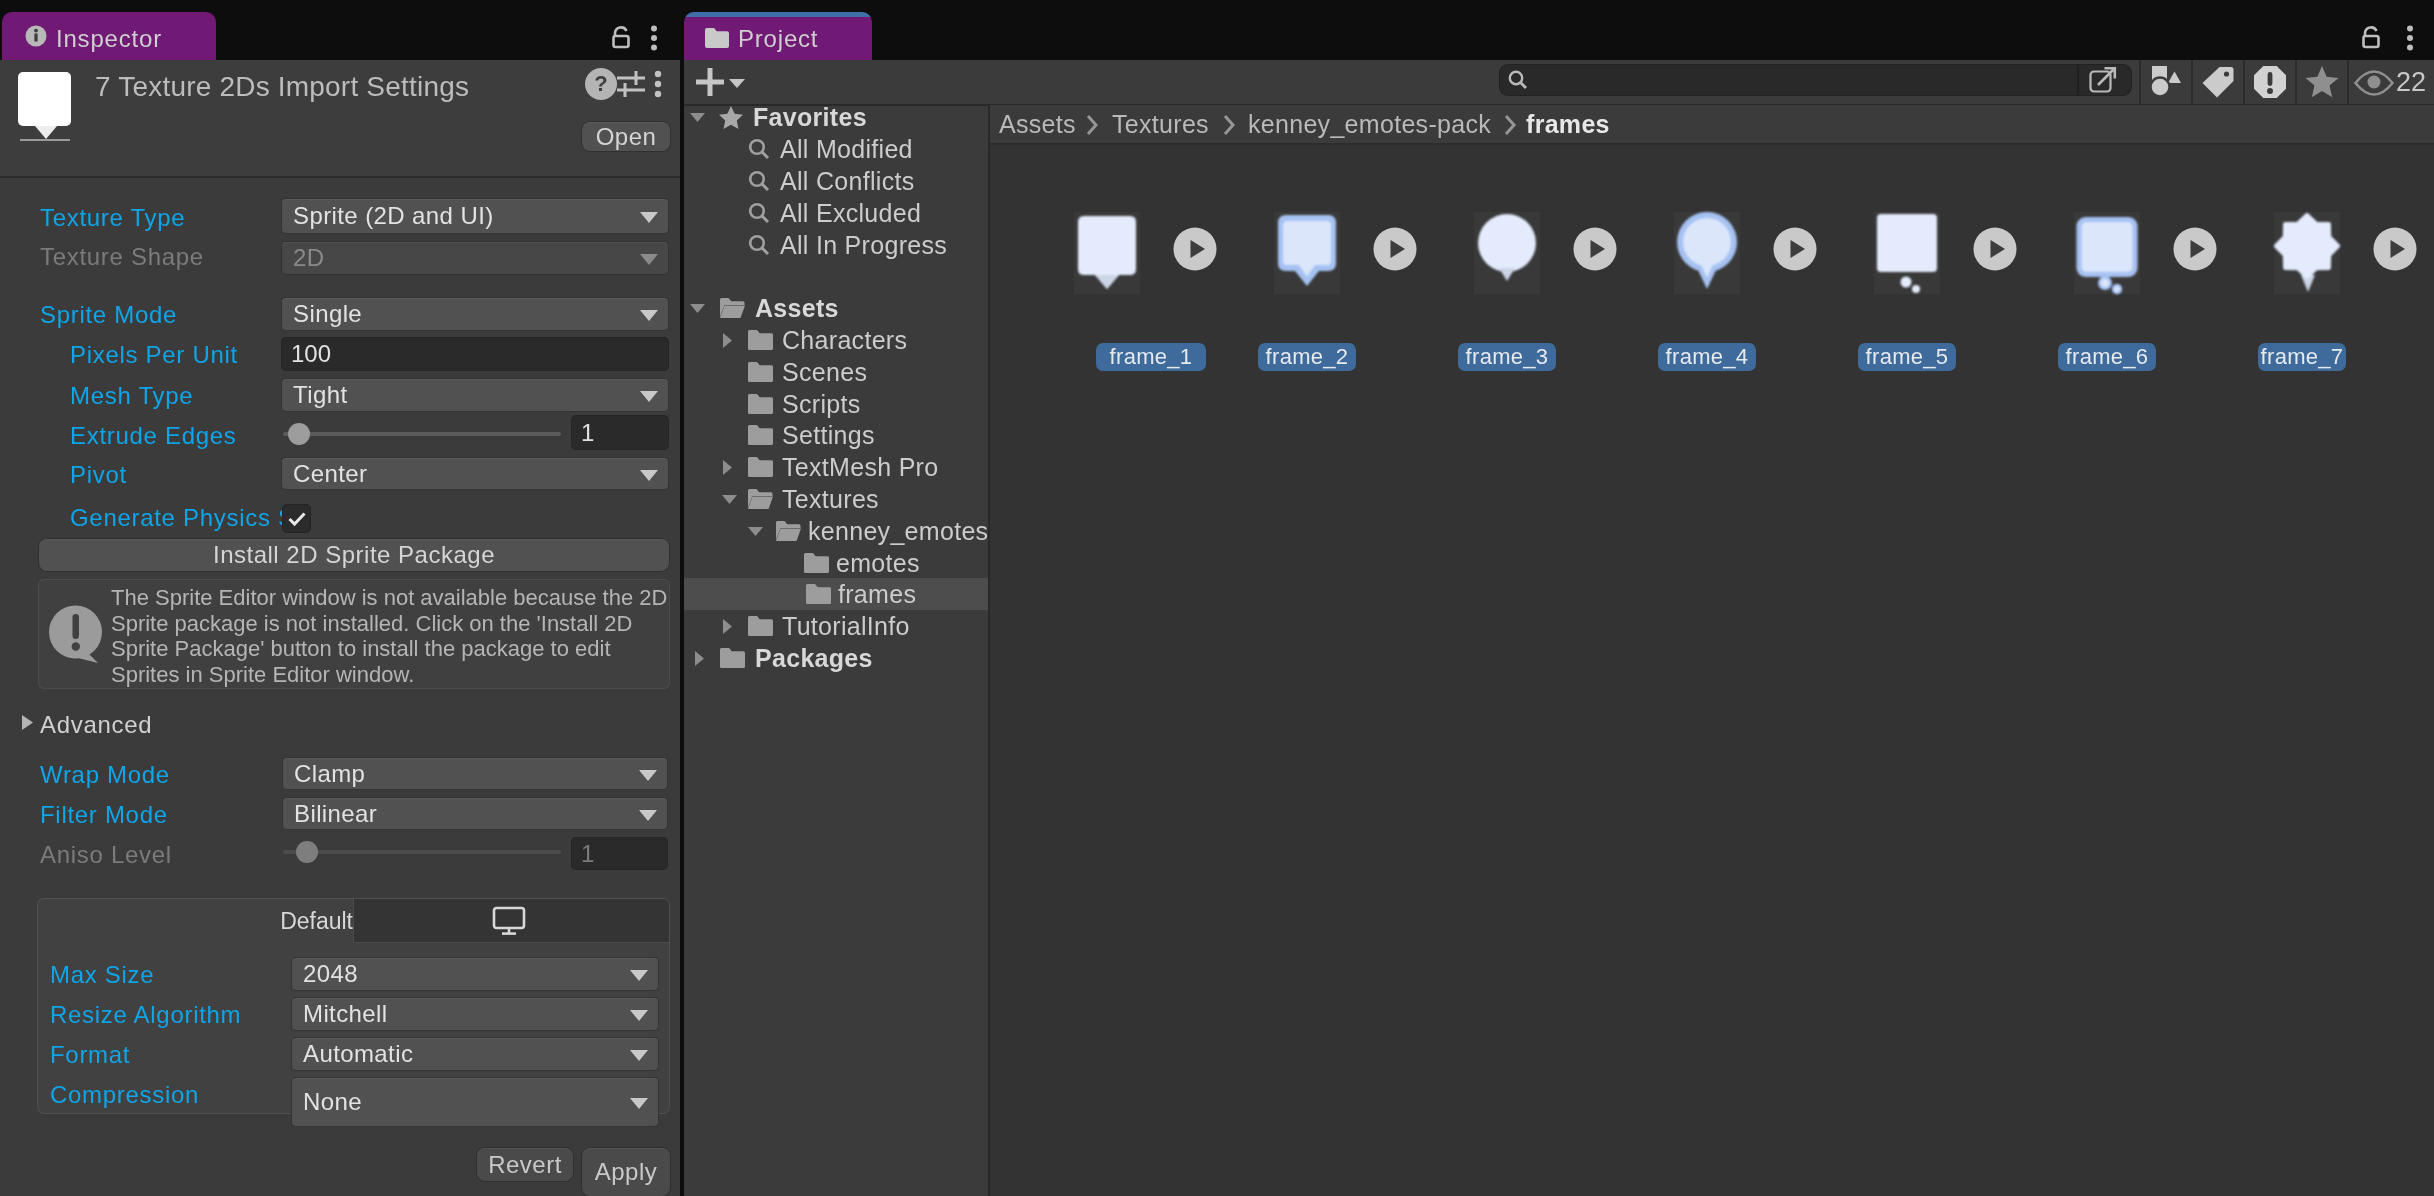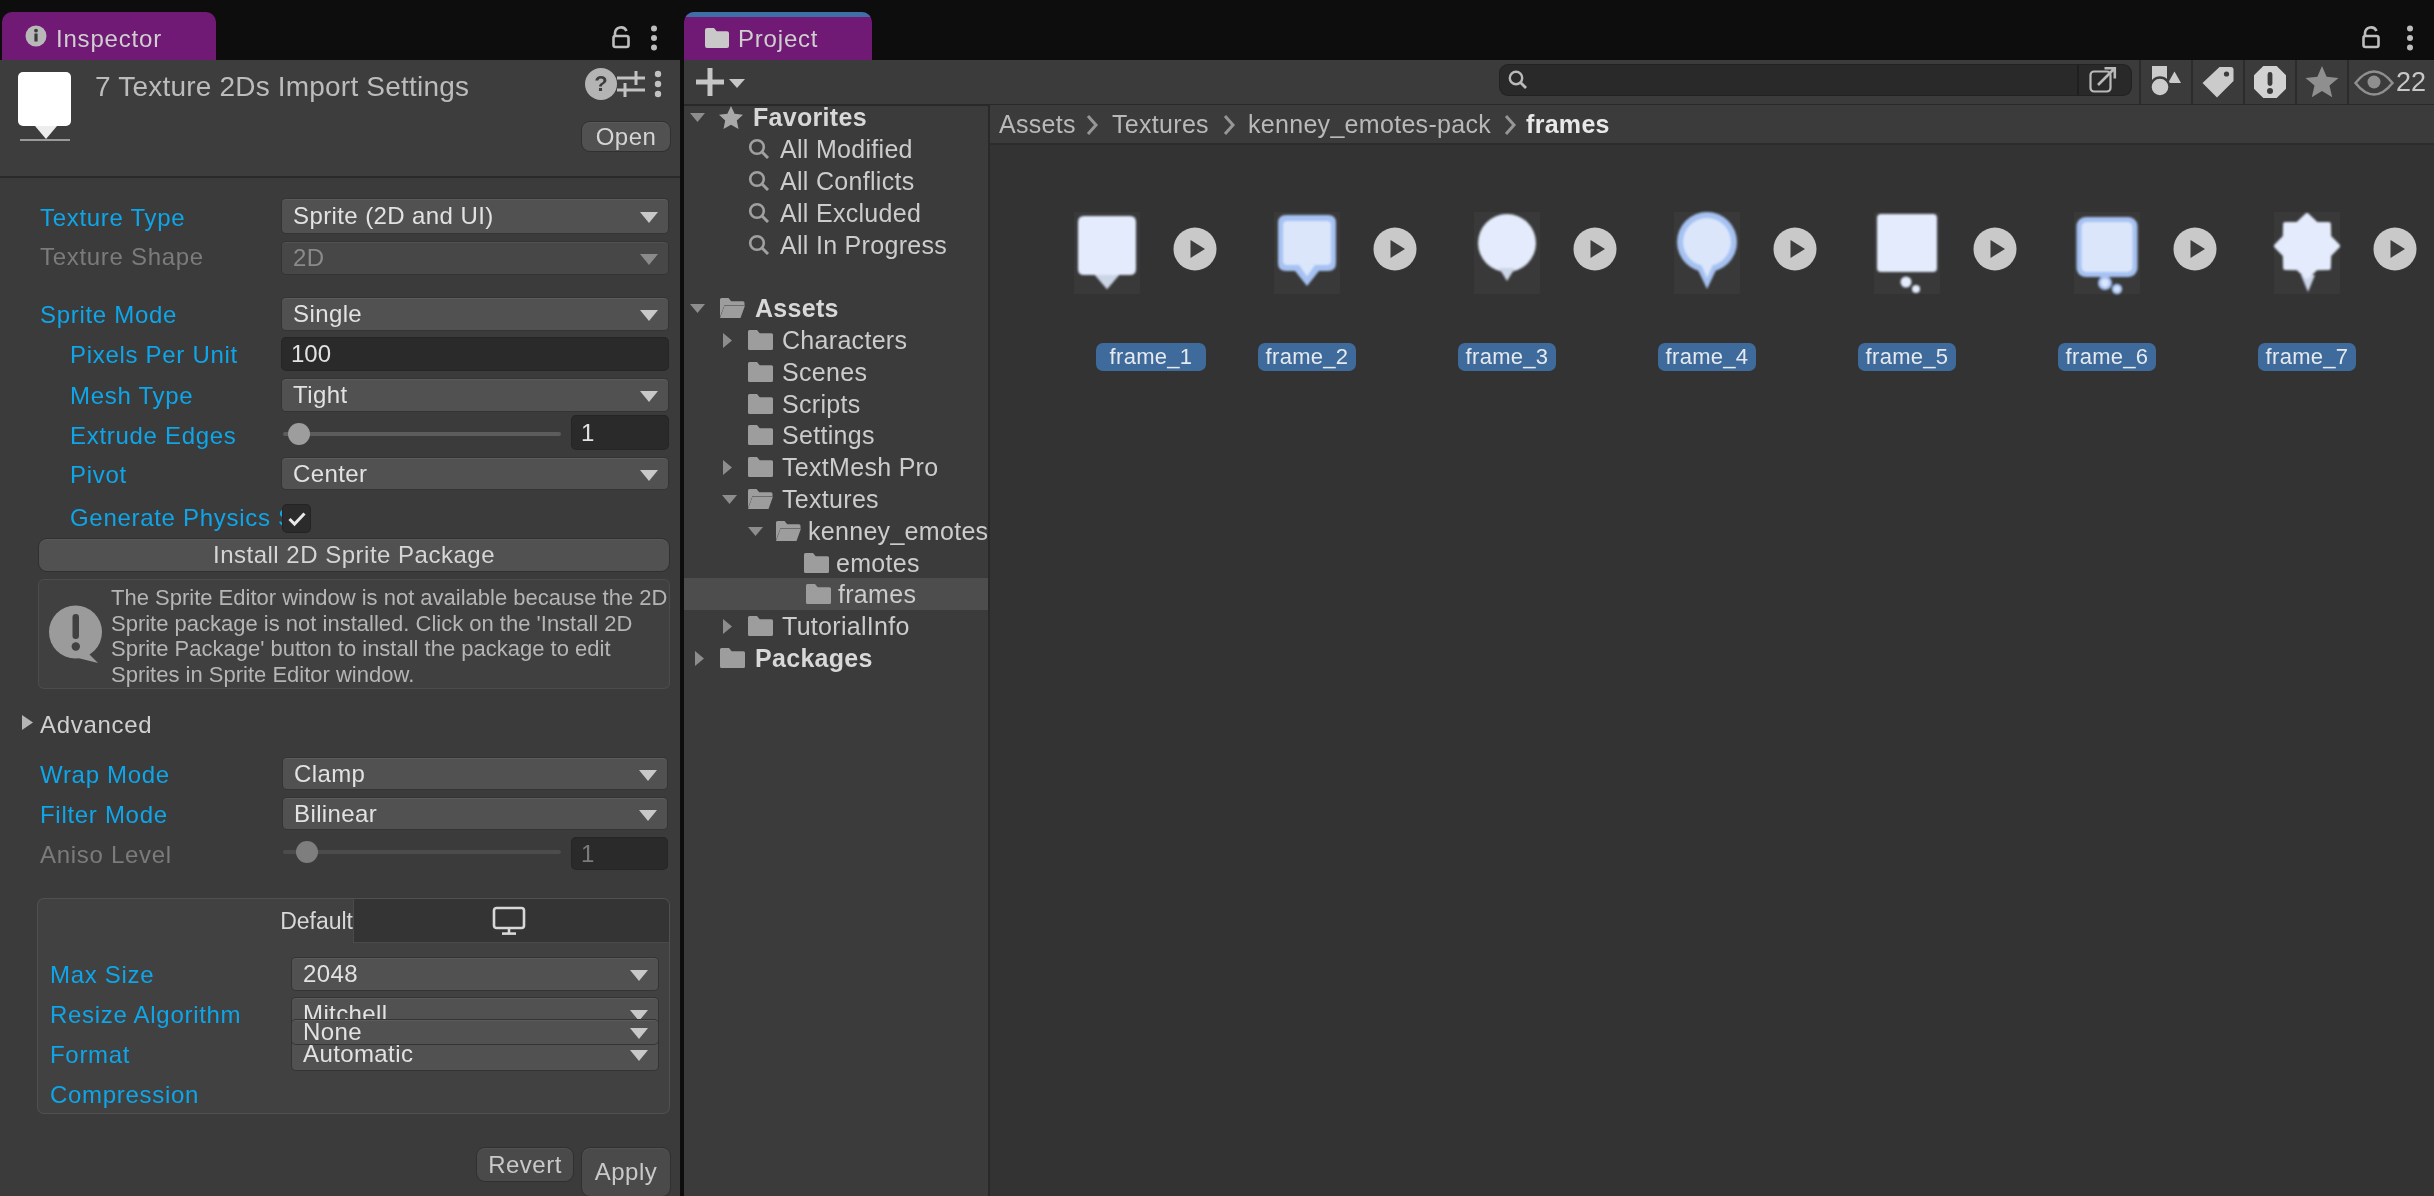--- a/index.html
+++ b/index.html
@@ -164,21 +164,21 @@
 <div class="dd" style="left:292px;top:998px;width:366px;height:32px">
       <span>Mitchell</span>
       <i></i>
     </div>
 <div class="lab" style="left:50px;top:1041px">Format</div>
 <div class="dd" style="left:292px;top:1038px;width:366px;height:32px">
       <span>Automatic</span>
       <i></i>
     </div>
 <div class="lab" style="left:50px;top:1081px">Compression</div>
-<div class="dd" style="left:292px;top:1020px;width:366px;height:24px">
+<div class="dd" style="left:292px;top:1078px;width:366px;height:48px">
       <span>None</span>
       <i></i>
     </div>
 
 <div class="btn" style="left:477px;top:1148px;width:96px;height:33px;background:#4a4a4a;color:#c9c9c9">Revert</div>
 <div class="btn" style="left:582px;top:1148px;width:88px;height:48px;background:#4a4a4a;color:#c9c9c9">Apply</div>
 
 <svg width="24" height="24" style="left:610px;top:25px" viewBox="0 0 24 24">
       <path d="M5 11 V8 a6 6 0 0 1 11.5 -2" fill="none" stroke="#bdbdbd" stroke-width="2.6"></path>
       <rect x="3.5" y="11" width="15" height="11" rx="2" fill="none" stroke="#bdbdbd" stroke-width="2.6"></rect>
@@ -492,15 +492,15 @@
 
 <div class="a" style="left:2274px;top:212px;width:66px;height:82px;background:#393939"></div>
 <svg class="spr" width="66" height="82" style="left:2274px;top:212px" viewBox="0 0 66 80">
       <path d="M27 62 H41 L34 79 Z" fill="#ccd5e8"></path>
       <polygon points="33,2 42.2,10.8 54.9,11.1 55.2,23.8 64,33 55.2,42.2 54.9,54.9 42.2,55.2 33,64 23.8,55.2 11.1,54.9 10.8,42.2 2,33 10.8,23.8 11.1,11.1 23.8,10.8" fill="#e3ebfc" stroke="#e3ebfc" stroke-width="4" stroke-linejoin="round"></polygon>
     </svg>
 <svg width="44" height="44" style="left:2373px;top:227px" viewBox="0 0 44 44">
       <circle cx="22" cy="22" r="21.5" fill="#c9c9c9"></circle>
       <path d="M17.5 13 L32 22 L17.5 31 Z" fill="#3c3c3c"></path>
     </svg>
-<div class="chip" style="left:2258px;top:343px;width:98px">frame_7</div>
+<div class="chip" style="left:2258px;top:343px;width:88px">frame_7</div>
 
 </div>
 
 </body></html>

